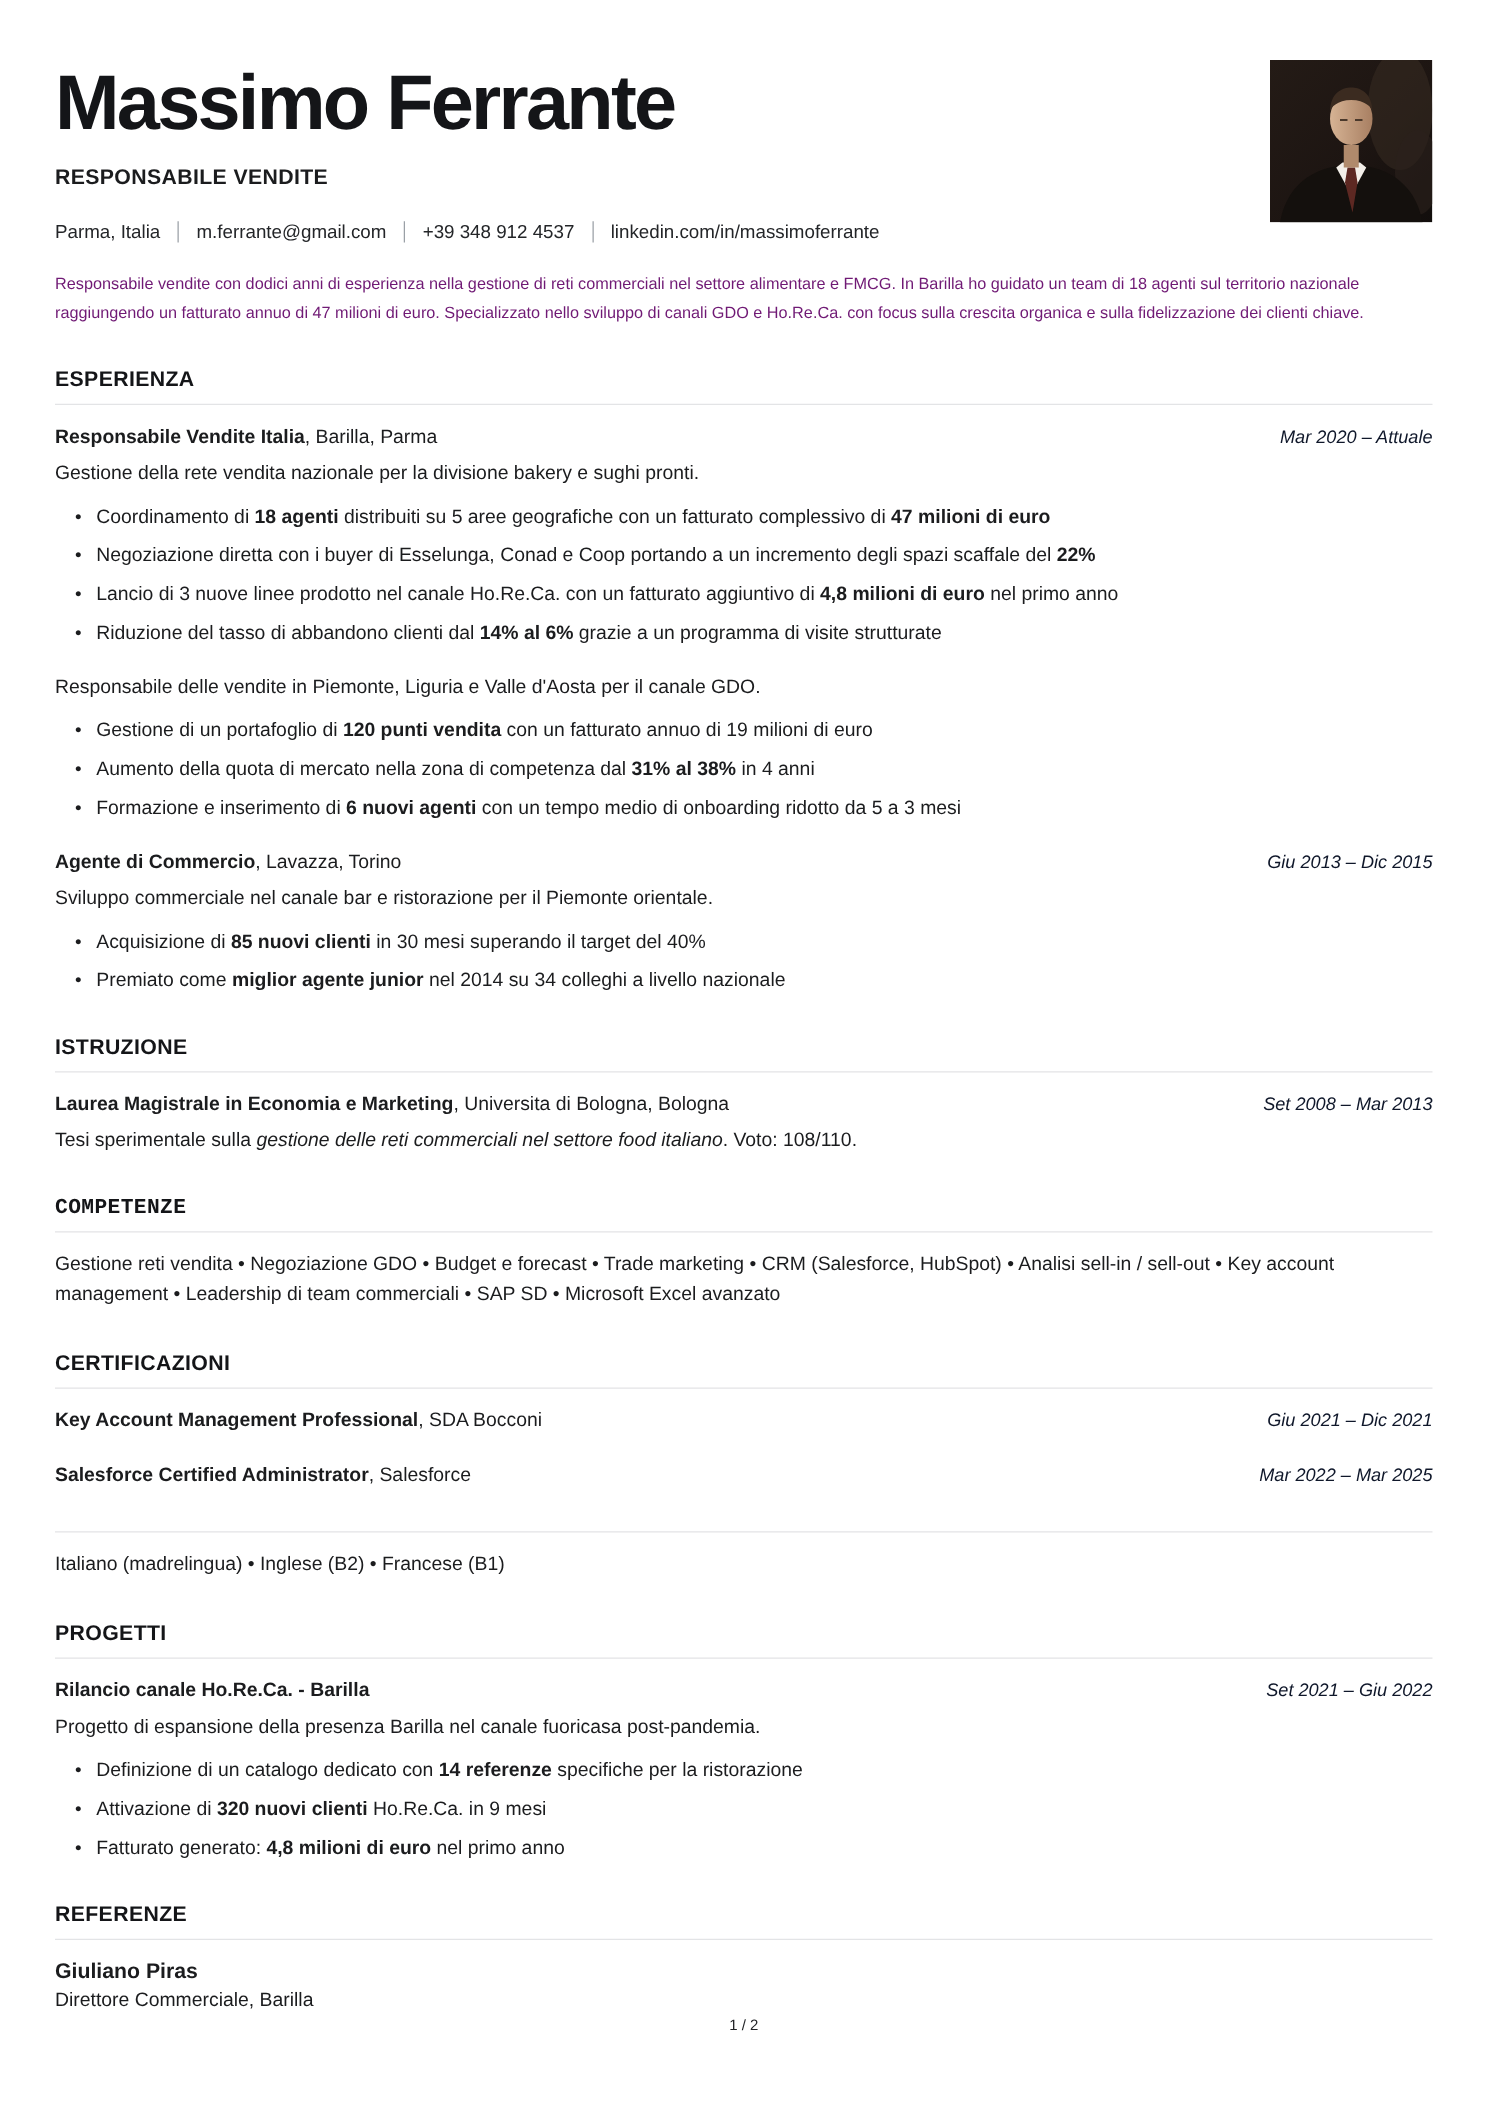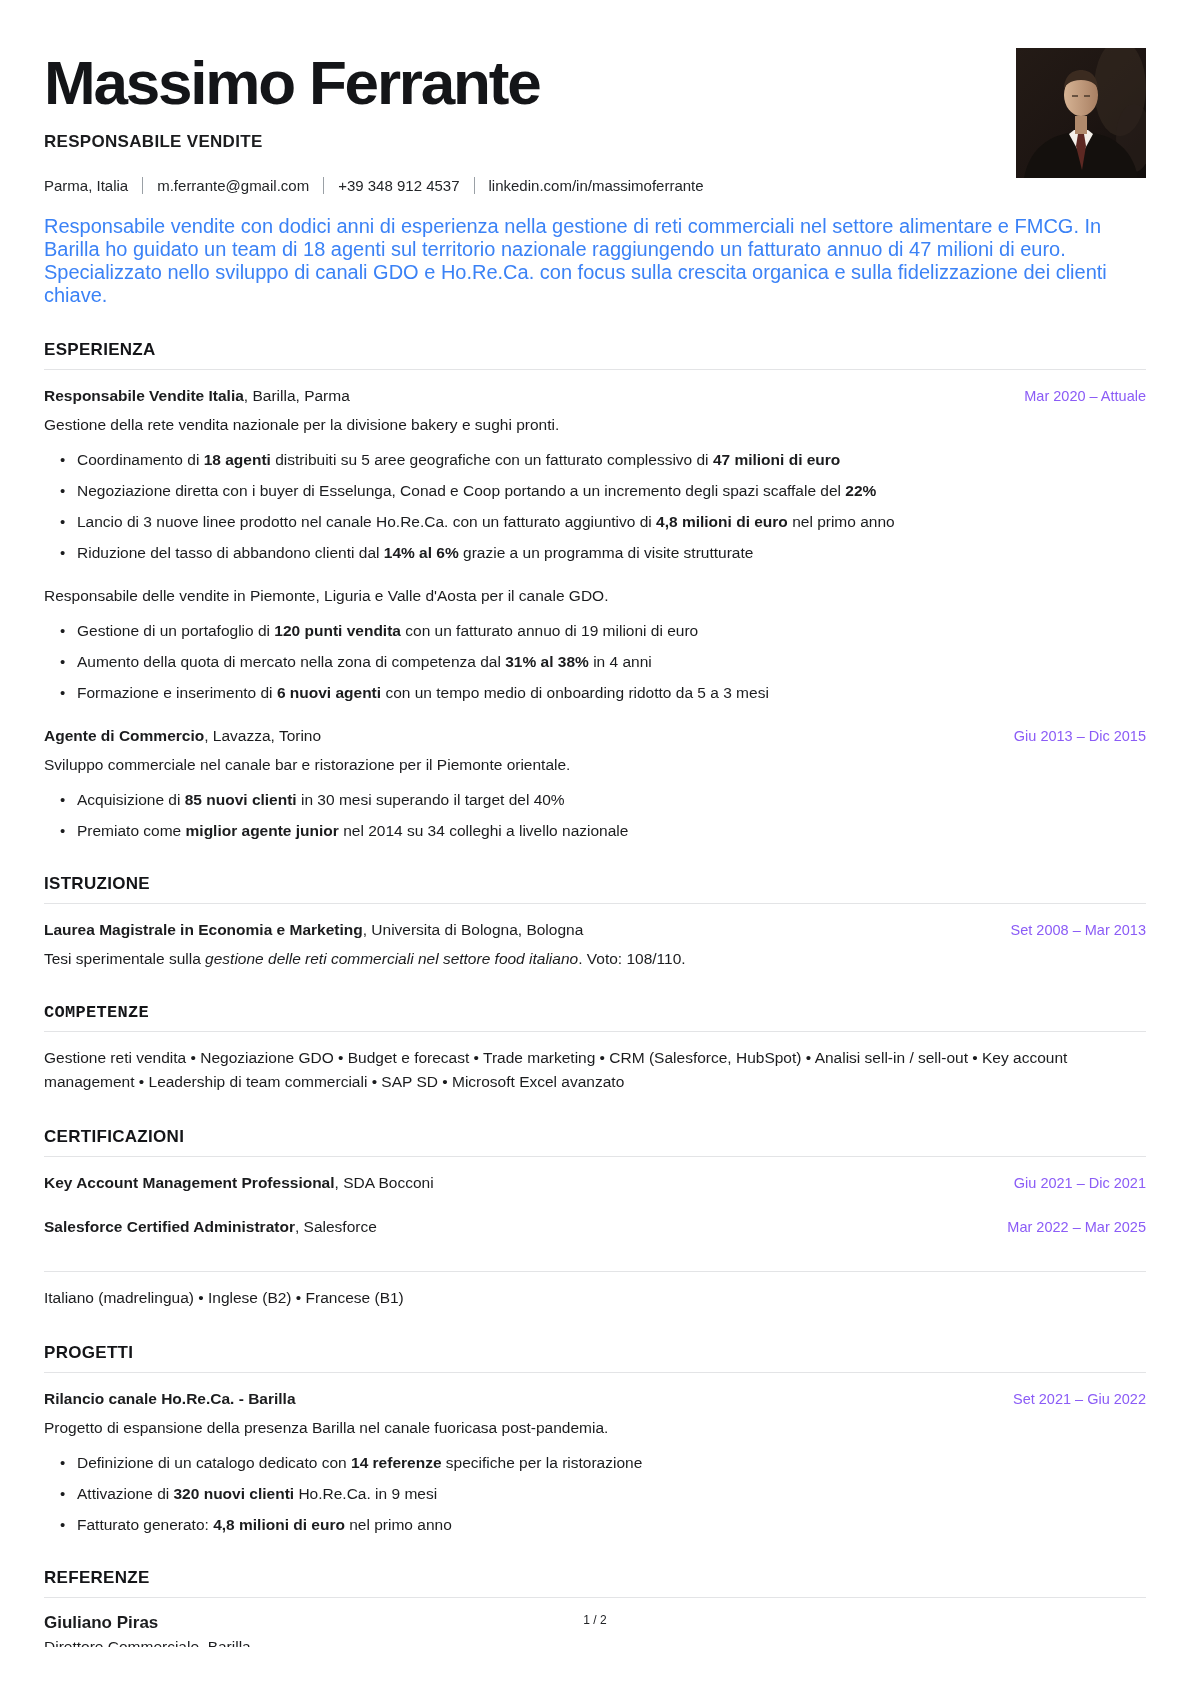--- a/index.html
+++ b/index.html
@@ -12,32 +12,32 @@
   .page { position:relative; width:1190px; height:1647px; box-sizing:border-box; padding:44px 44px 0 44px; overflow:hidden; }
 
   
   .name { margin:6px 0 0 0; font-size:62px; line-height:1.05; font-weight:700; letter-spacing:-2.2px; color:#141518; }
   .role { margin-top:17px; font-size:17px; font-weight:700; letter-spacing:.3px; color:#1b1c1e; }
   .contact { margin-top:25px; display:flex; align-items:center; font-size:15px; color:#232528; }
   .contact .sep { width:1px; height:17px; background:#9aa0a6; margin:0 14px; }
   .photo { position:absolute; top:48px; right:44px; width:130px; height:130px; overflow:hidden; }
   .photo svg { display:block; width:100%; height:100%; }
 
-  .summary { margin-top:21px; font-size:20px; line-height:23px; color:#3b82f6; max-width:1102px; }
+  .summary { margin-top:21px; font-size:13px; line-height:23px; color:#701a75; max-width:1102px; }
 
   
   .section { margin-top:33px; }
   .section-heading { font-size:17px; font-weight:700; letter-spacing:.3px; color:#141518; }
   .rule { border:none; border-top:1px solid #e3e4e6; margin:9px 0 0 0; }
 
   .entry { margin-top:15px; }
   .entry + .entry { margin-top:22px; }
   .entry-head { display:flex; justify-content:space-between; align-items:baseline; font-size:15.5px; line-height:21px; }
   .entry-title { font-weight:700; }
-  .entry-date { font-size:14.5px; color:#8b5cf6; white-space:nowrap; margin-left:20px; }
+  .entry-date { font-style:italic; font-size:14.5px; color:#0f172a; white-space:nowrap; margin-left:20px; }
   .entry-desc { margin:7px 0 0 0; font-size:15.5px; line-height:22px; }
 
   ul.bullets { list-style:none; margin:13px 0 0 0; padding:0; }
   .bullets li { position:relative; padding-left:33px; font-size:15.5px; line-height:21px; margin-top:10px; }
   .bullets li::before { content:"\2022"; position:absolute; left:16px; top:0; font-size:15px; }
 
   .inline-items { margin:14px 0 0 0; font-size:15.5px; line-height:24px; max-width:1102px; }
 
   .ref-person { margin-top:14px; }
   .ref-name { font-size:17px; font-weight:700; line-height:21px; }

